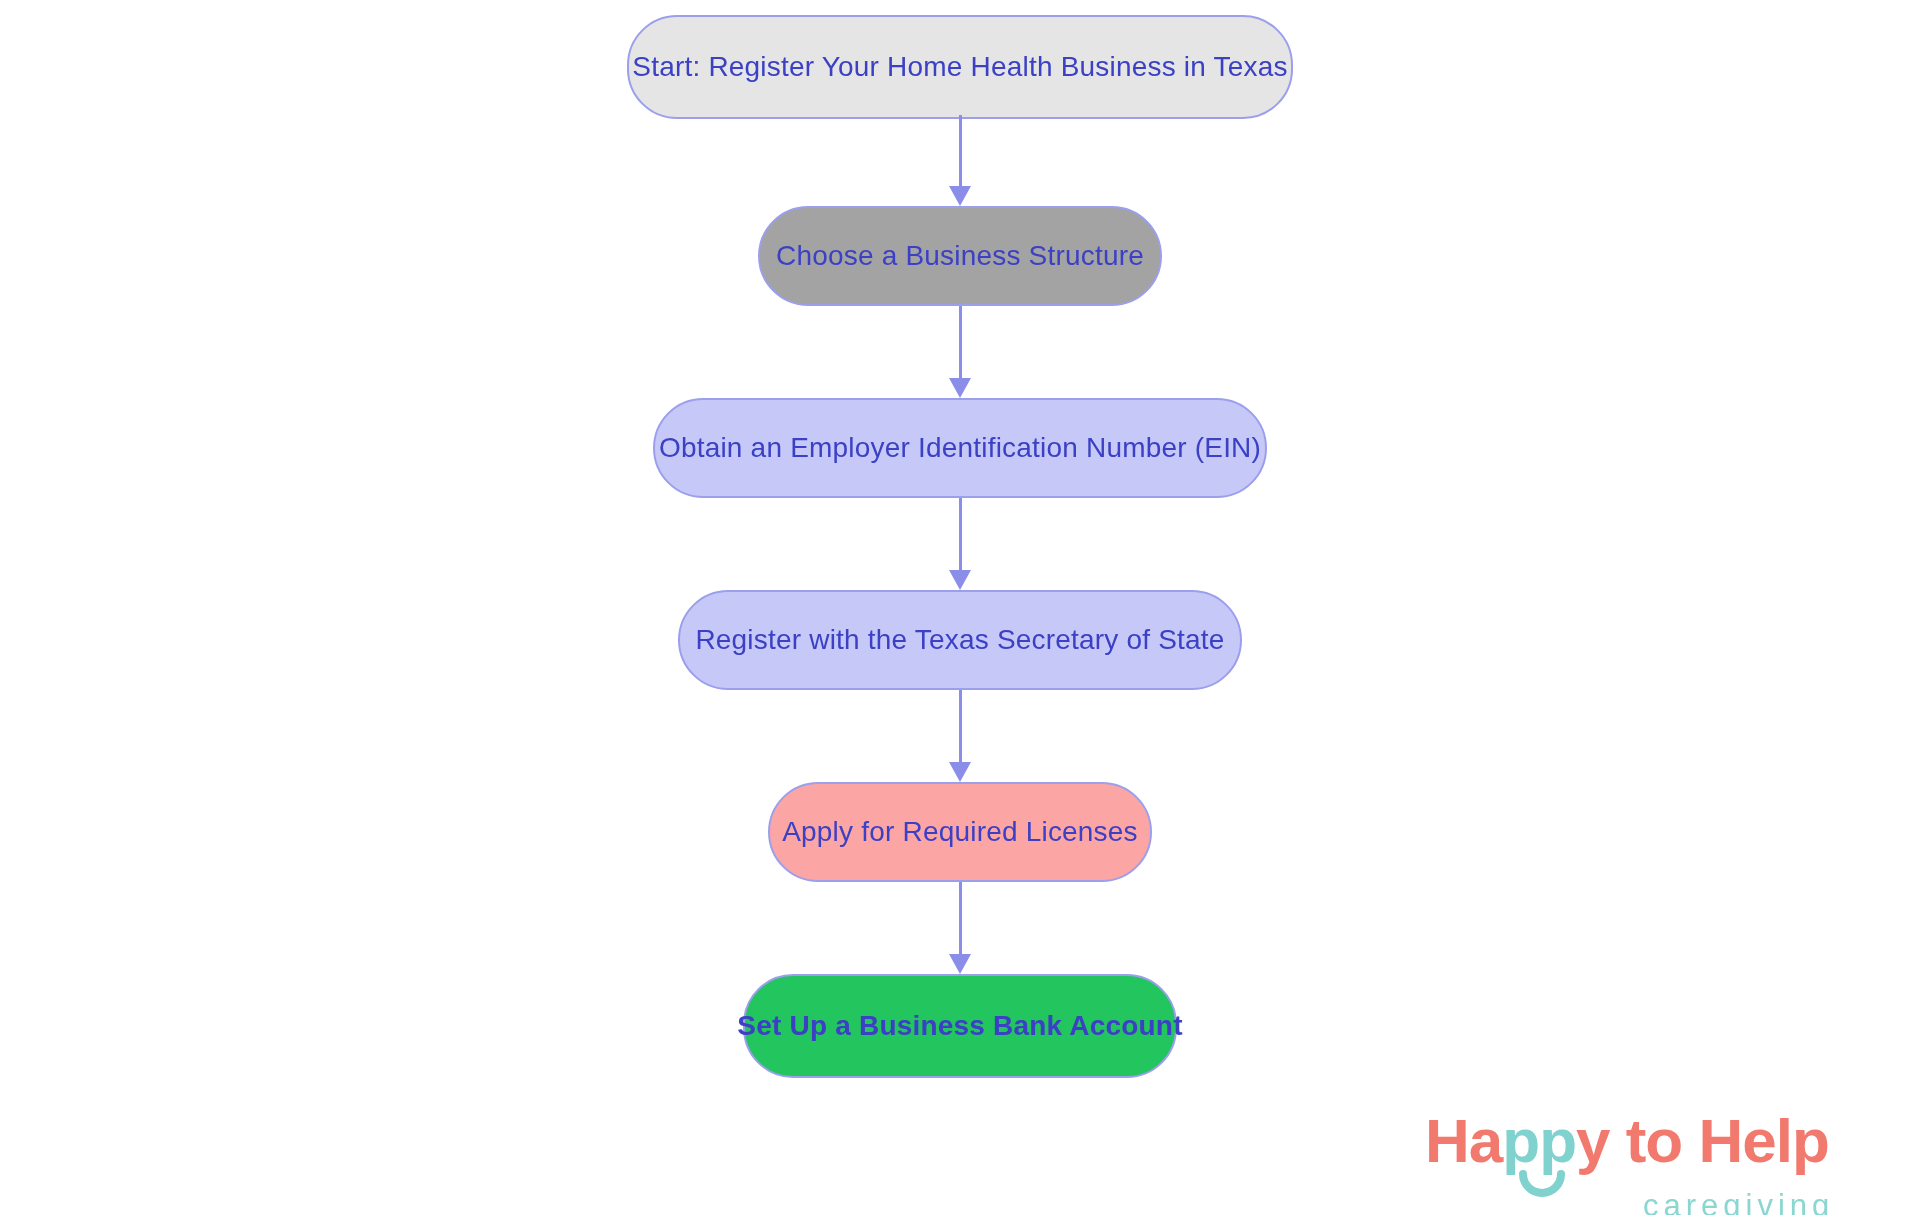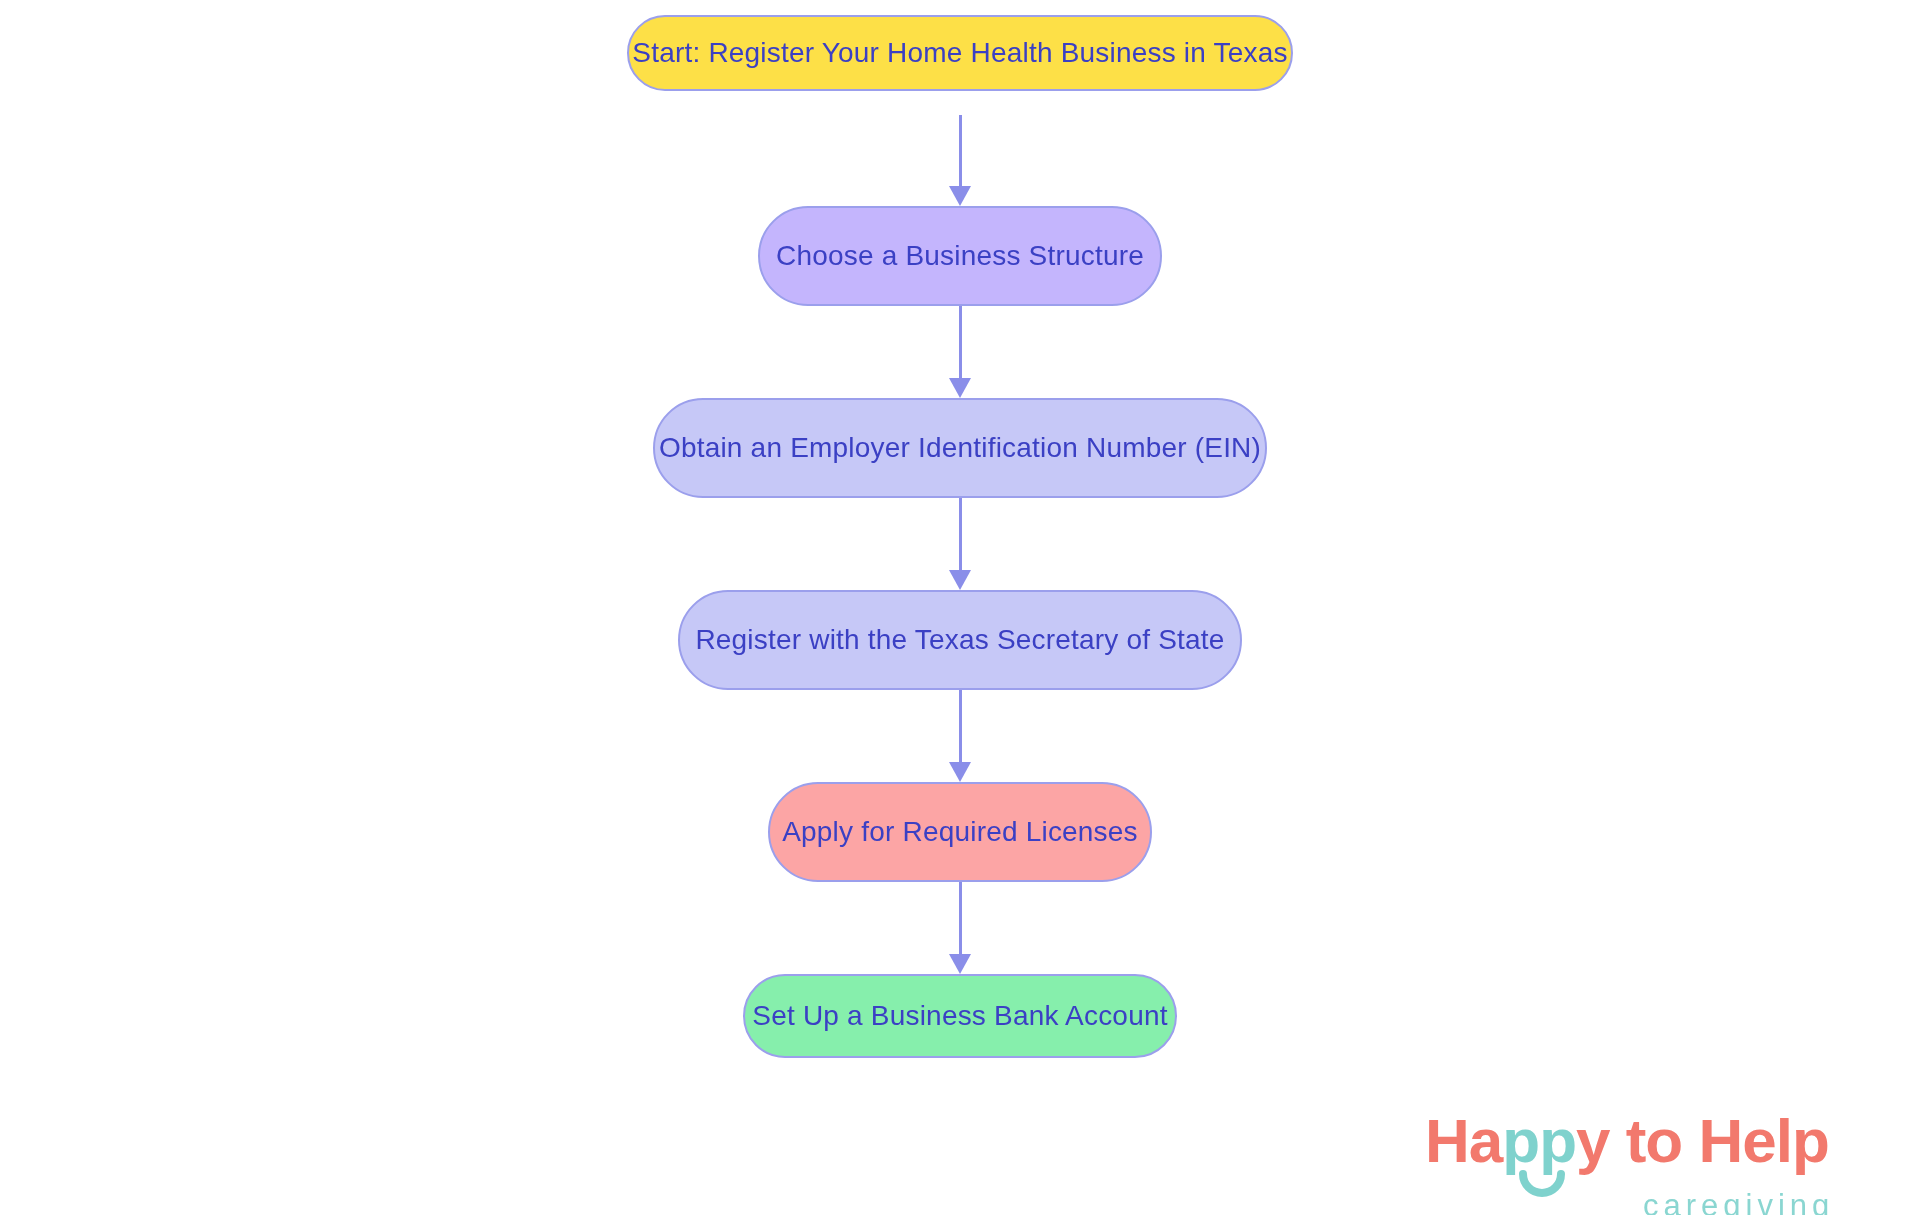--- a/index.html
+++ b/index.html
@@ -94,26 +94,26 @@
 
 <div id="flow-canvas">
 
   <div class="logo">
     <div class="logo-line1"><span class="coral-txt" style="color: rgb(242, 121, 109);">Ha</span><span class="pp-wrap"><span class="teal-txt" style="color: rgb(127, 210, 205);">pp</span><svg class="smile" width="48" height="30" viewBox="0 0 48 30">
             <path class="smile-path" d="M5 4 A19 19 0 0 0 43 4" fill="none" stroke="#7fd2cd" stroke-width="8" stroke-linecap="round"></path>
           </svg></span><span class="coral-txt" style="color: rgb(242, 121, 109);">y</span><span class="coral-txt" style="color: rgb(242, 121, 109);"> to Help</span></div>
     <div class="logo-sub teal-sub-txt" style="color: rgb(138, 214, 209);">caregiving</div>
   </div>
 
-<div class="flow-node" style="left: 627px; top: 15px; width: 666px; height: 76px; background: #fde047; border-color: rgb(155, 159, 236); color: rgb(59, 64, 196);">Start: Register Your Home Health Business in Texas</div>
-    <div class="flow-node" style="left: 758px; top: 206px; width: 404px; height: 100px; background: #c4b5fd; border-color: rgb(155, 159, 236); color: rgb(59, 64, 196);">Choose a Business Structure</div>
+<div class="flow-node" style="left: 627px; top: 15px; width: 666px; height: 104px; background: #e5e5e5; border-color: rgb(155, 159, 236); color: rgb(59, 64, 196);">Start: Register Your Home Health Business in Texas</div>
+    <div class="flow-node" style="left: 758px; top: 206px; width: 404px; height: 100px; background: #a3a3a3; border-color: rgb(155, 159, 236); color: rgb(59, 64, 196);">Choose a Business Structure</div>
     <div class="flow-node" style="left: 653px; top: 398px; width: 614px; height: 100px; background: rgb(198, 200, 247); border-color: rgb(155, 159, 236); color: rgb(59, 64, 196);">Obtain an Employer Identification Number (EIN)</div>
     <div class="flow-node" style="left: 678px; top: 590px; width: 564px; height: 100px; background: rgb(198, 200, 247); border-color: rgb(155, 159, 236); color: rgb(59, 64, 196);">Register with the Texas Secretary of State</div>
     <div class="flow-node" style="left: 768px; top: 782px; width: 384px; height: 100px; background: #fca5a5; border-color: rgb(155, 159, 236); color: rgb(59, 64, 196);">Apply for Required Licenses</div>
-    <div class="flow-node" style="left: 743px; top: 974px; width: 434px; height: 84px; background: #86efac; border-color: rgb(155, 159, 236); color: rgb(59, 64, 196);">Set Up a Business Bank Account</div>
+    <div class="flow-node" style="left: 743px; top: 974px; width: 434px; height: 104px; background: #22c55e; border-color: rgb(155, 159, 236); color: rgb(59, 64, 196); font-weight: bold;">Set Up a Business Bank Account</div>
     <div class="flow-arrow" style="left: 949px; top: 115px; height: 91px;">
       <div class="shaft" style="height: 75px; background: rgb(138, 142, 233);"></div>
       <div class="head" style="border-top-color: rgb(138, 142, 233);"></div>
     </div>
     <div class="flow-arrow" style="left: 949px; top: 306px; height: 92px;">
       <div class="shaft" style="height: 76px; background: rgb(138, 142, 233);"></div>
       <div class="head" style="border-top-color: rgb(138, 142, 233);"></div>
     </div>
     <div class="flow-arrow" style="left: 949px; top: 498px; height: 92px;">
       <div class="shaft" style="height: 76px; background: rgb(138, 142, 233);"></div>

